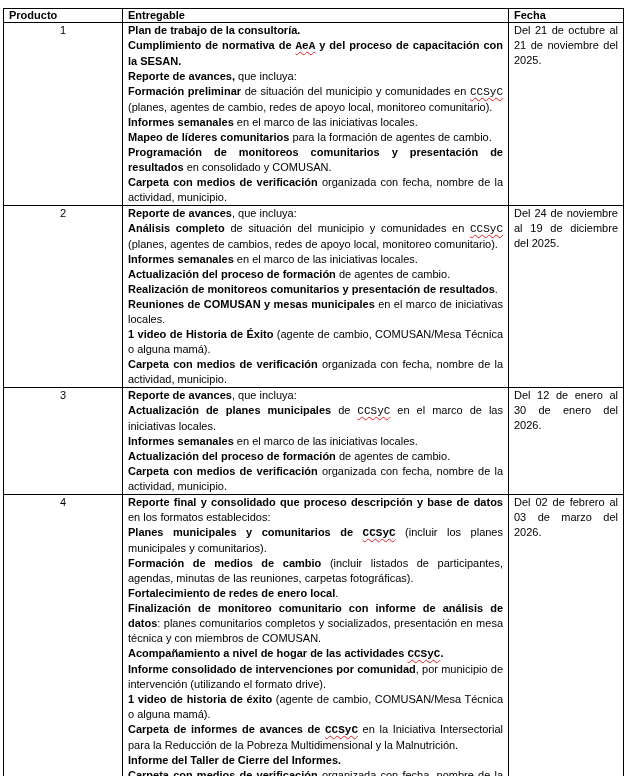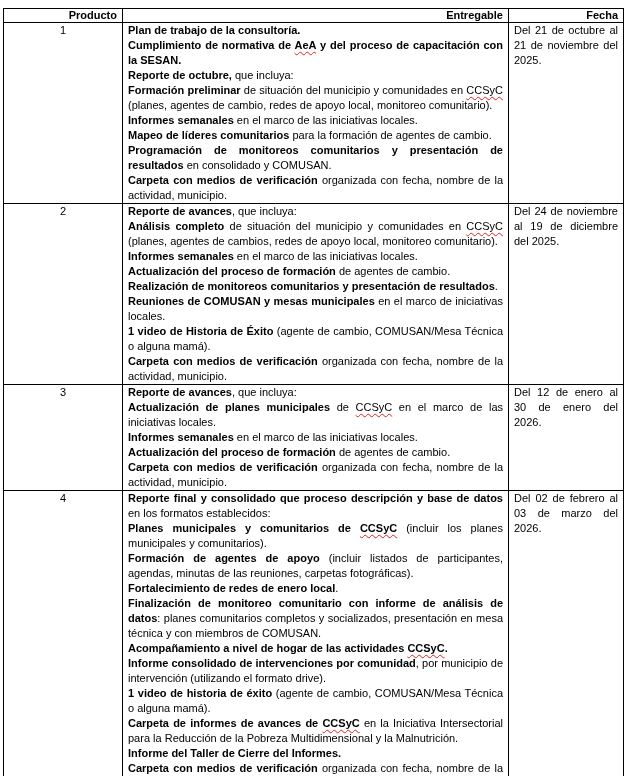--- a/index.html
+++ b/index.html
@@ -11,30 +11,30 @@
     border-collapse: collapse;
     table-layout: fixed;
     font-size: 11px;
     line-height: 15px;
   }
   table.deliv th, table.deliv td {
     border: 1px solid #000;
     vertical-align: top;
     padding: 0 5px;
   }
-  table.deliv th { font-weight: bold; text-align: right; height: 13px; line-height: 13px; }
+  table.deliv th { font-weight: bold; text-align: left; height: 13px; line-height: 13px; }
   col.c1 { width: 119px; }
   col.c2 { width: 386px; }
   col.c3 { width: 115px; }
   td.num { text-align: center; padding-top: 1px; }
   td.ent { text-align: justify; padding-top: 1px; padding-bottom: 1px; }
   td.fecha { text-align: justify; padding-top: 1px; margin-top: 14px; }
   .line { display: block; }
   .b { font-weight: bold; }
-  .sq { text-decoration: underline wavy #e02020; text-decoration-thickness: 1px; text-underline-offset: 2px; }
+  .sq { text-decoration: underline wavy #e02020; text-decoration-thickness: 1px; text-underline-offset: 2px; font-family: Liberation Mono, monospace; }
 </style>
 </head>
 <body>
 
 <table class="deliv">
   <colgroup>
       <col class="c1">
       <col class="c2">
       <col class="c3">
     </colgroup>
@@ -44,21 +44,21 @@
       <th>Entregable</th>
       <th>Fecha</th>
     </tr>
   </thead>
   <tbody id="tbody">
       <tr>
         <td class="num">1</td>
         <td class="ent">
           <span class="line"><span class="b">Plan de trabajo de la consultoría.</span><span></span></span>
           <span class="line"><span class="b">Cumplimiento de normativa de <span class="sq">AeA</span> y del proceso de capacitación con la SESAN.</span><span></span></span>
-          <span class="line"><span class="b">Reporte de octubre,</span><span> que incluya:</span></span>
+          <span class="line"><span class="b">Reporte de avances,</span><span> que incluya:</span></span>
           <span class="line"><span class="b">Formación preliminar</span><span> de situación del municipio y comunidades en <span class="sq">CCSyC</span> (planes, agentes de cambio, redes de apoyo local, monitoreo comunitario).</span></span>
           <span class="line"><span class="b">Informes semanales</span><span> en el marco de las iniciativas locales.</span></span>
           <span class="line"><span class="b">Mapeo de líderes comunitarios</span><span> para la formación de agentes de cambio.</span></span>
           <span class="line"><span class="b">Programación de monitoreos comunitarios y presentación de resultados</span><span> en consolidado y COMUSAN.</span></span>
           <span class="line"><span class="b">Carpeta con medios de verificación</span><span> organizada con fecha, nombre de la actividad, municipio.</span></span>
         </td>
         <td class="fecha">Del 21 de octubre al 21 de noviembre del 2025.</td>
       </tr>
       <tr>
         <td class="num">2</td>
@@ -83,21 +83,21 @@
           <span class="line"><span class="b">Actualización del proceso de formación</span><span> de agentes de cambio.</span></span>
           <span class="line"><span class="b">Carpeta con medios de verificación</span><span> organizada con fecha, nombre de la actividad, municipio.</span></span>
         </td>
         <td class="fecha">Del 12 de enero al 30 de enero del 2026.</td>
       </tr>
       <tr>
         <td class="num">4</td>
         <td class="ent">
           <span class="line"><span class="b">Reporte final y consolidado que proceso descripción y base de datos</span><span> en los formatos establecidos:</span></span>
           <span class="line"><span class="b">Planes municipales y comunitarios de <span class="sq">CCSyC</span></span><span> (incluir los planes municipales y comunitarios).</span></span>
-          <span class="line"><span class="b">Formación de agentes de apoyo</span><span> (incluir listados de participantes, agendas, minutas de las reuniones, carpetas fotográficas).</span></span>
+          <span class="line"><span class="b">Formación de medios de cambio</span><span> (incluir listados de participantes, agendas, minutas de las reuniones, carpetas fotográficas).</span></span>
           <span class="line"><span class="b">Fortalecimiento de redes de enero local</span><span>.</span></span>
           <span class="line"><span class="b">Finalización de monitoreo comunitario con informe de análisis de datos</span><span>: planes comunitarios completos y socializados, presentación en mesa técnica y con miembros de COMUSAN.</span></span>
           <span class="line"><span class="b">Acompañamiento a nivel de hogar de las actividades <span class="sq">CCSyC</span>.</span><span></span></span>
           <span class="line"><span class="b">Informe consolidado de intervenciones por comunidad</span><span>, por municipio de intervención (utilizando el formato drive).</span></span>
           <span class="line"><span class="b">1 video de historia de éxito</span><span> (agente de cambio, COMUSAN/Mesa Técnica o alguna mamá).</span></span>
           <span class="line"><span class="b">Carpeta de informes de avances de <span class="sq">CCSyC</span></span><span> en la Iniciativa Intersectorial para la Reducción de la Pobreza Multidimensional y la Malnutrición.</span></span>
           <span class="line"><span class="b">Informe del Taller de Cierre del Informes.</span><span></span></span>
           <span class="line"><span class="b">Carpeta con medios de verificación</span><span> organizada con fecha, nombre de la actividad, municipio.</span></span>
         </td>
         <td class="fecha">Del 02 de febrero al 03 de marzo del 2026.</td>

